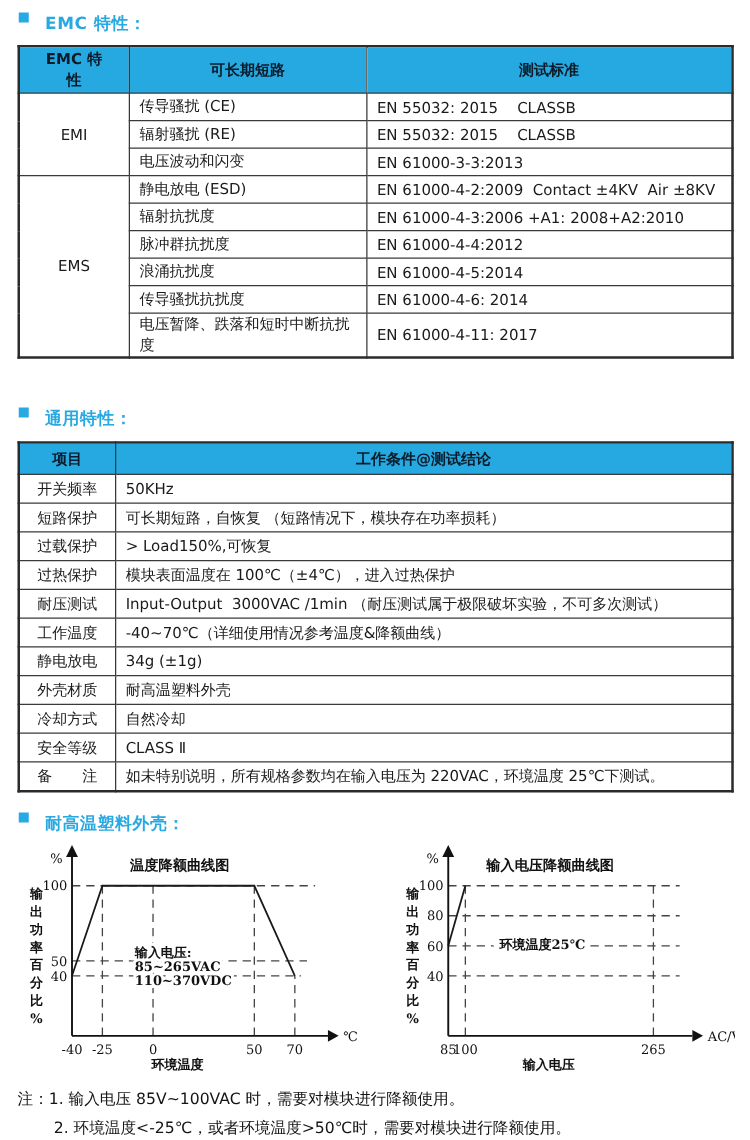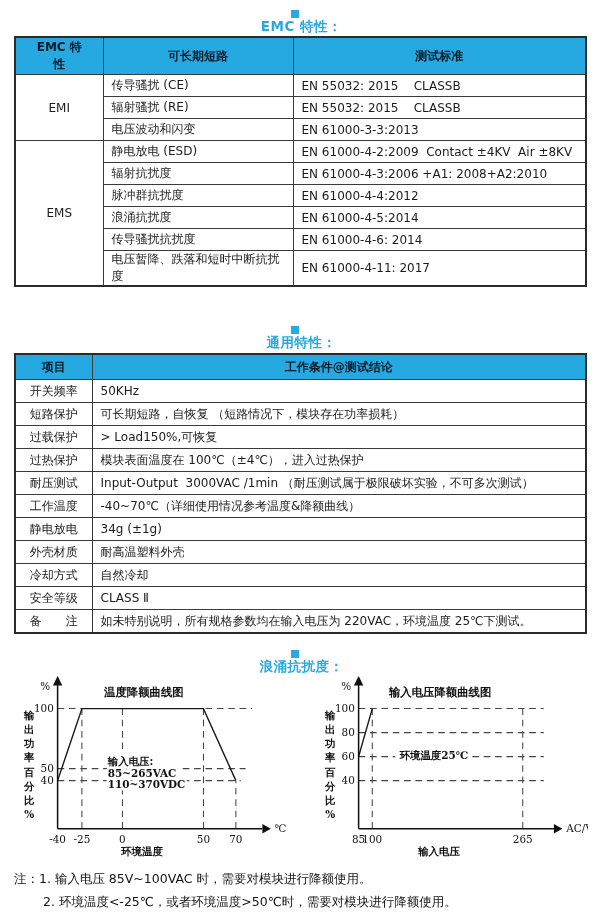--- a/index.html
+++ b/index.html
@@ -2,22 +2,22 @@
 <html><head>
 <meta charset="utf-8">
 <style>
   html,body{margin:0;padding:0;}
   body{
     width:600px;height:912px;background:#ffffff;overflow:hidden;
     font-family:"DejaVu Sans",sans-serif;color:#1b1b1b;
   }
   .page{padding:8px 12px 0 14px;}
   .section-title{
-    display:flex;align-items:center;height:16px;margin:2px 0 0 1px;
-    color:#29A9E2;font-weight:bold;font-size:13.5px;letter-spacing:.5px;flex-direction:column;
+    display:flex;align-items:flex-start;height:16px;margin:2px 0 0 1px;
+    color:#29A9E2;font-weight:bold;font-size:13.5px;letter-spacing:.5px;
   }
   .section-title .bullet{width:8px;height:8px;background:#29A9E2;margin-right:13px;flex:none;}
   table{border-collapse:collapse;width:573px;table-layout:fixed;}
   .tbl1{margin-top:10px;}
   .tbl2{margin-top:11px;}
   th,td{border:1px solid #3a3a3a;font-size:12px;white-space:pre-wrap;overflow:hidden;}
   table{border:2px solid #2b2b2b;}
   th{
     background:#25A9E0;color:#0d1b2a;font-weight:bold;
     height:19px;padding:1px 19px;text-align:center;
@@ -152,21 +152,21 @@
         </tr>
     <tr>
           <td class="cmid">备　　注</td>
           <td>如未特别说明，所有规格参数均在输入电压为 220VAC，环境温度 25℃下测试。</td>
         </tr>
   </tbody>
     </table>
 
   <div class="section-title" style="margin-top:16px">
     <span class="bullet"></span>
-    <span>浪涌抗扰度：</span>
+    <span>耐高温塑料外壳：</span>
   </div>
 
   <div class="charts">
     <svg class="chart-left" viewBox="0 0 288 200" width="288" height="200">
         <line x1="46" y1="37.33333333333333" x2="251.16129032258064" y2="37.33333333333333" stroke="#444" stroke-width="1.1" stroke-dasharray="7 5"></line>
         <line x1="46" y1="100.66666666666666" x2="244.32258064516128" y2="100.66666666666666" stroke="#444" stroke-width="1.1" stroke-dasharray="7 5"></line>
         <line x1="46" y1="113.33333333333334" x2="239.19354838709677" y2="113.33333333333334" stroke="#444" stroke-width="1.1" stroke-dasharray="7 5"></line>
         <line x1="71.64516129032258" y1="164" x2="71.64516129032258" y2="37.33333333333333" stroke="#444" stroke-width="1.1" stroke-dasharray="7 5"></line>
         <line x1="114.38709677419355" y1="164" x2="114.38709677419355" y2="37.33333333333333" stroke="#444" stroke-width="1.1" stroke-dasharray="7 5"></line>
         <line x1="199.8709677419355" y1="164" x2="199.8709677419355" y2="37.33333333333333" stroke="#444" stroke-width="1.1" stroke-dasharray="7 5"></line>

